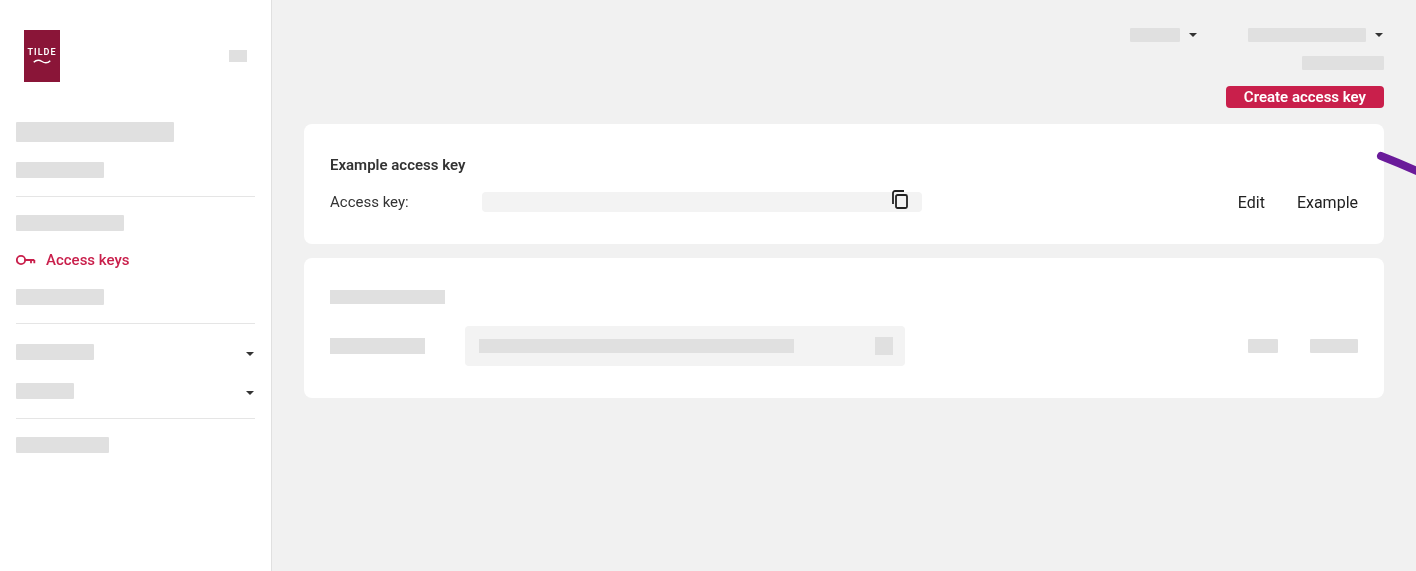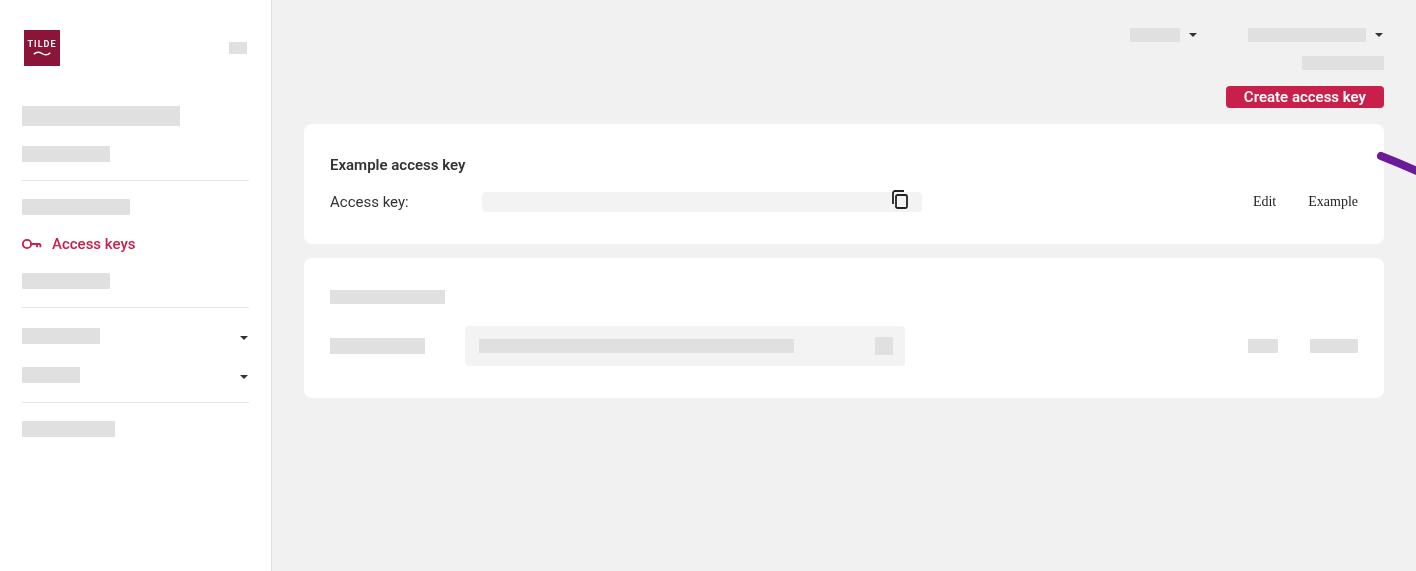--- a/index.html
+++ b/index.html
@@ -23,21 +23,21 @@
       flex-shrink: 0;
     }
     .sidebar-header {
       display: flex;
       align-items: center;
       justify-content: space-between;
       padding: 0 24px 30px 24px;
     }
     .logo {
       width: 36px;
-      height: 36px;
+      height: 52px;
       background: #8a1538;
       display: flex;
       flex-direction: column;
       align-items: center;
       justify-content: center;
       color: #fff;
       font-size: 9px;
       font-weight: 600;
       letter-spacing: 1px;
     }
@@ -45,21 +45,21 @@
       width: 18px;
       height: 7px;
       margin-top: 1px;
     }
     .collapse-btn {
       width: 18px;
       height: 12px;
       background: #e0e0e0;
     }
     .nav {
-      padding: 0 22px;
+      padding: 0 16px;
     }
     .nav-item {
       display: flex;
       align-items: center;
       padding: 10px 0;
       cursor: pointer;
     }
     .nav-divider {
       height: 1px;
       background: #e5e5e5;
@@ -169,24 +169,23 @@
       top: 50%;
       transform: translateY(-50%);
       cursor: pointer;
     }
     .key-actions {
       margin-left: auto;
       display: flex;
       gap: 32px;
     }
     .action-link {
-      font-size: 14px;
+      font-size: 16px;
       color: #222;
       cursor: pointer;
-      font-family: Liberation Serif, serif;
     }
     .card-placeholder .placeholder-title {
       width: 115px;
       height: 14px;
       background: #e0e0e0;
       margin-bottom: 22px;
     }
     .ph-row {
       display: flex;
       align-items: center;

